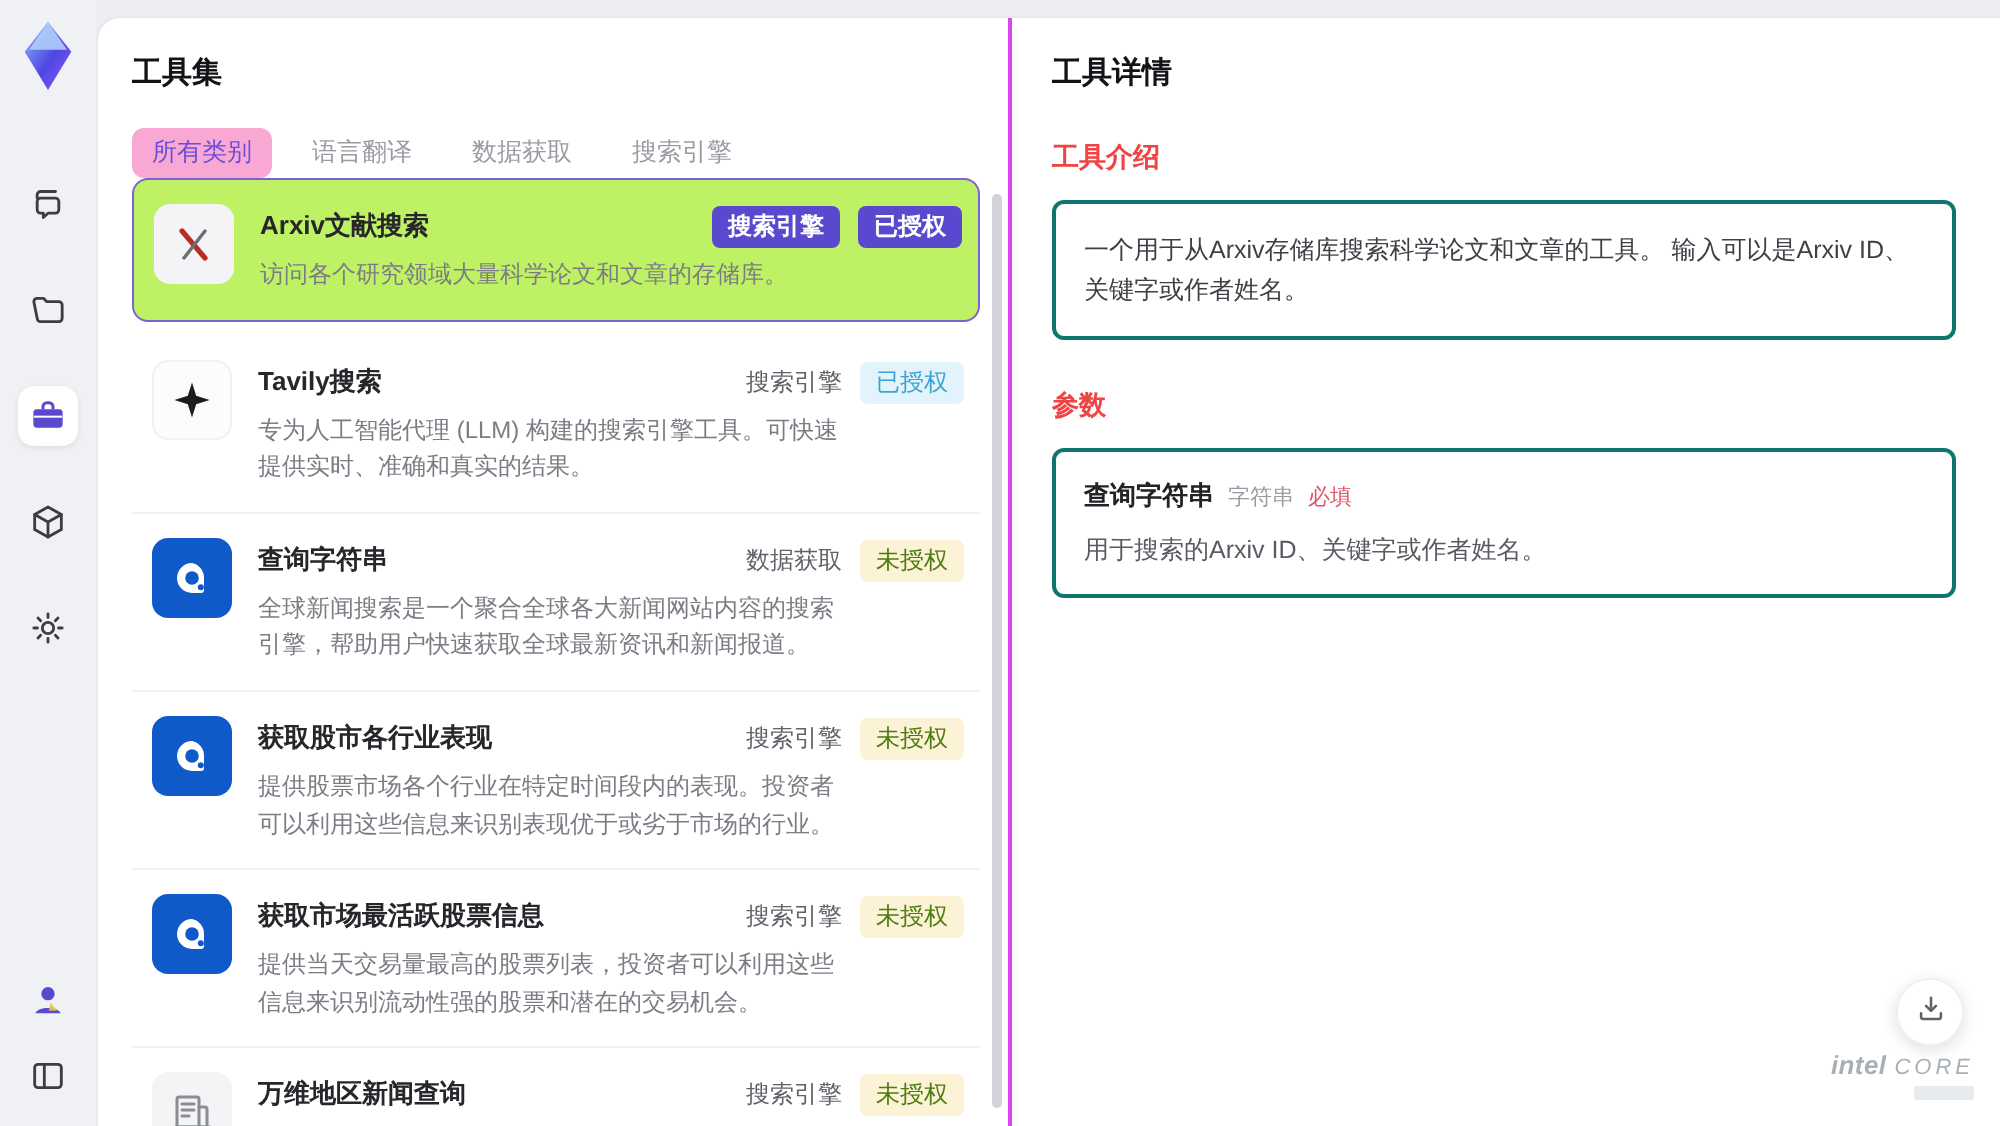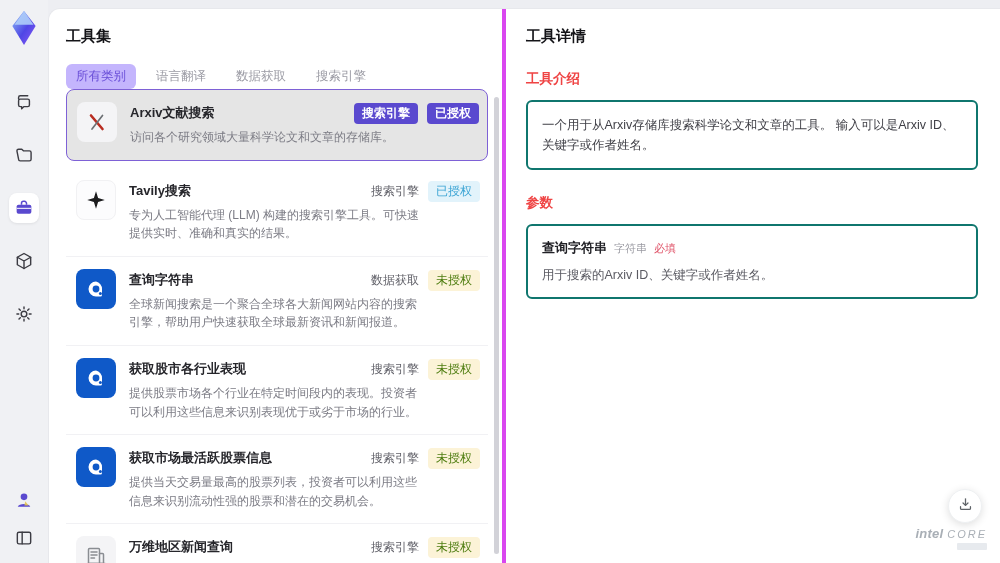--- a/index.html
+++ b/index.html
@@ -16,36 +16,36 @@
   .rail-btn svg { width:20px; height:20px; }
   .rail-btn.active { background:#ffffff; color:#5a49cf; box-shadow:0 1px 3px rgba(0,0,0,.08); }
   .rail-bottom { margin-top:auto; display:flex; flex-direction:column; gap:12px; align-items:center; padding-bottom:12px; }
   .rail-bottom .rail-btn { height:26px; }
 
   
   .panel { position:fixed; left:48px; top:8px; right:0; bottom:0; background:#fff;
     border:1px solid #e7e8ec; border-right:none; border-bottom:none;
     border-top-left-radius:12px; display:flex; overflow:hidden; }
 
-  .list-col { width:457px; flex:0 0 457px; border-right:4px solid #d946ef; position:relative;
+  .list-col { width:457px; flex:0 0 457px; border-right:2px solid #d946ef; position:relative;
     padding:16px 0 0 17px; }
   .detail-col { flex:1; padding:16px 22px 0 20px; }
 
   h1.pane-title { font-size:15px; font-weight:bold; color:#141418; margin:2px 0 0; }
 
   
   .tabs { margin-top:18px; display:flex; gap:10px; align-items:center; }
   .tab { font-size:12.5px; color:#9b9ba4; padding:4px 10px; border-radius:6px; cursor:pointer; white-space:nowrap; }
-  .tab.active { background:#c4b5fd; color:#6a4fd8; }
+  .tab.active { background:#f9a8d4; color:#6a4fd8; }
 
   
   .cards { position:absolute; top:80px; left:17px; right:14px; bottom:0; overflow:hidden; }
   .card { position:relative; display:flex; padding:12px 8px 13px 10px; background:#fff;
     border-bottom:1px solid #f1f1f4; cursor:pointer; }
-  .card.selected { border:1px solid #7e61d6; background:#e5e5e5; border-radius:8px; margin-bottom:7px; }
+  .card.selected { border:1px solid #7e61d6; background:#bef264; border-radius:8px; margin-bottom:7px; }
   .ticon { width:40px; height:40px; flex:0 0 40px; border-radius:8px; margin-right:13px;
     display:flex; align-items:center; justify-content:center; overflow:hidden; }
   .ticon svg { width:24px; height:24px; }
   .ic-arxiv { background:#f4f4f6; }
   .ic-tavily { background:#fcfcfd; border:1px solid #f1f1f3; }
   .ic-news, .ic-stock { background:#0f59c8; }
   .ic-region-news { background:#f4f4f6; }
   .tname { font-size:13px; font-weight:bold; color:#26262b; margin:2px 0 6px; }
   .tdesc { font-size:12px; color:#7c7c85; line-height:1.55; max-width:292px; }
   .badges { position:absolute; top:13px; right:8px; display:flex; gap:9px; align-items:center; }

